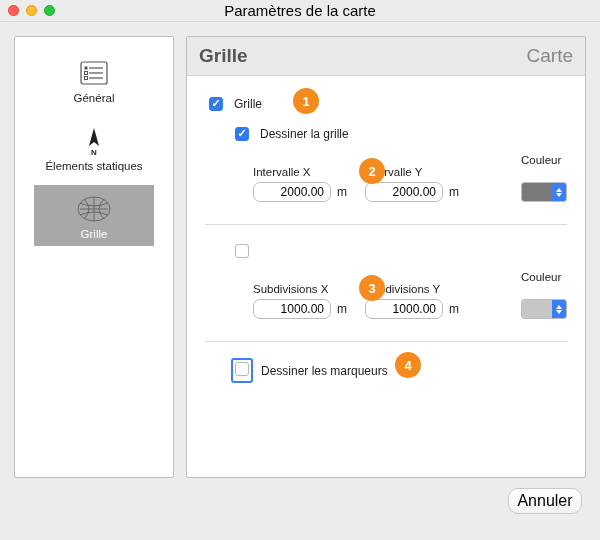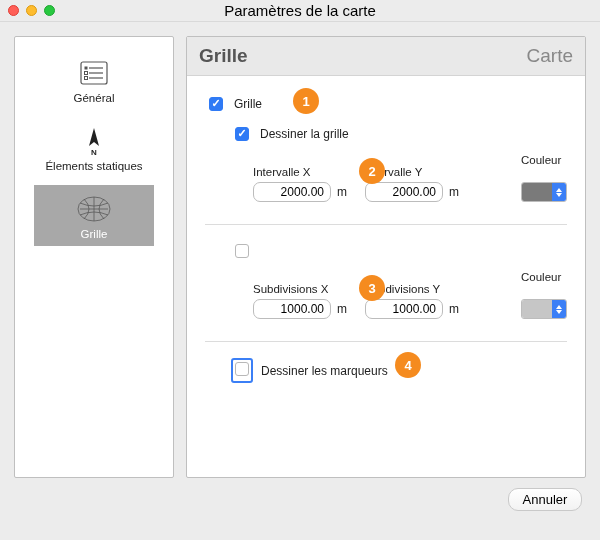--- a/index.html
+++ b/index.html
@@ -168,21 +168,21 @@
   }
   .footer {
     display: flex;
     justify-content: flex-end;
     gap: 10px;
     padding: 0 18px 14px;
   }
   .btn {
     min-width: 74px;
     padding: 3px 2px;
-    font-size: 13px;
+    font-size: 16px;
     font-family: inherit;
     border-radius: 10px;
     border: 1px solid #c9c9c9;
     background: linear-gradient(#fff,#f2f2f2);
     cursor: pointer;
   }
   .btn.primary {
     background: linear-gradient(#5ea0fb,#1b6ff2);
     border: 1px solid #196be5;
     color: #fff;

